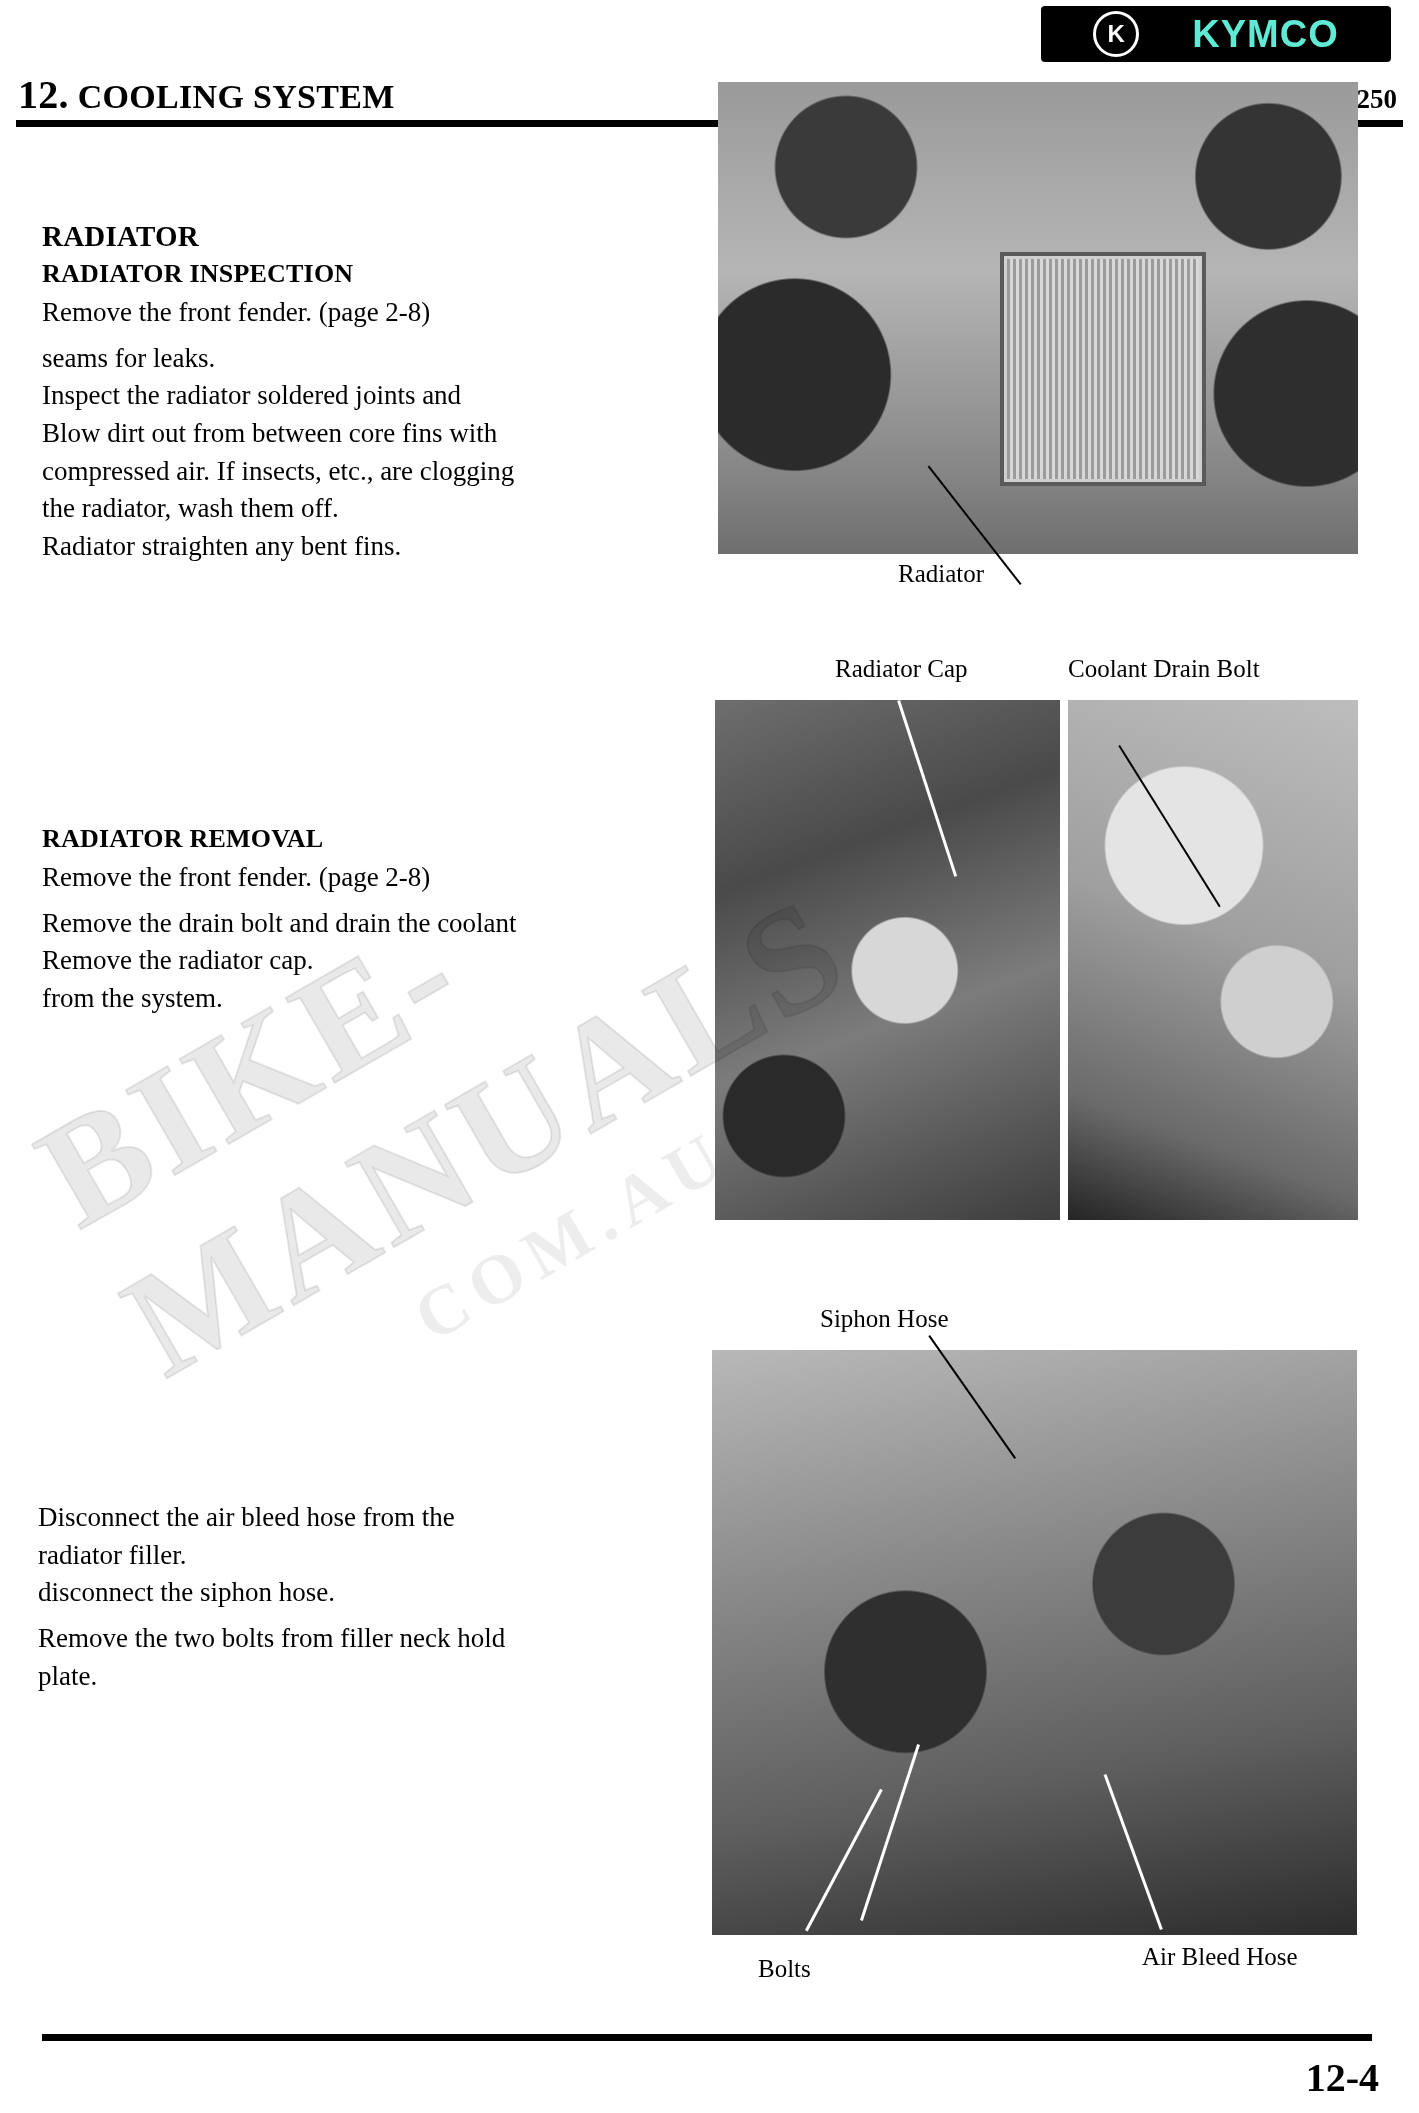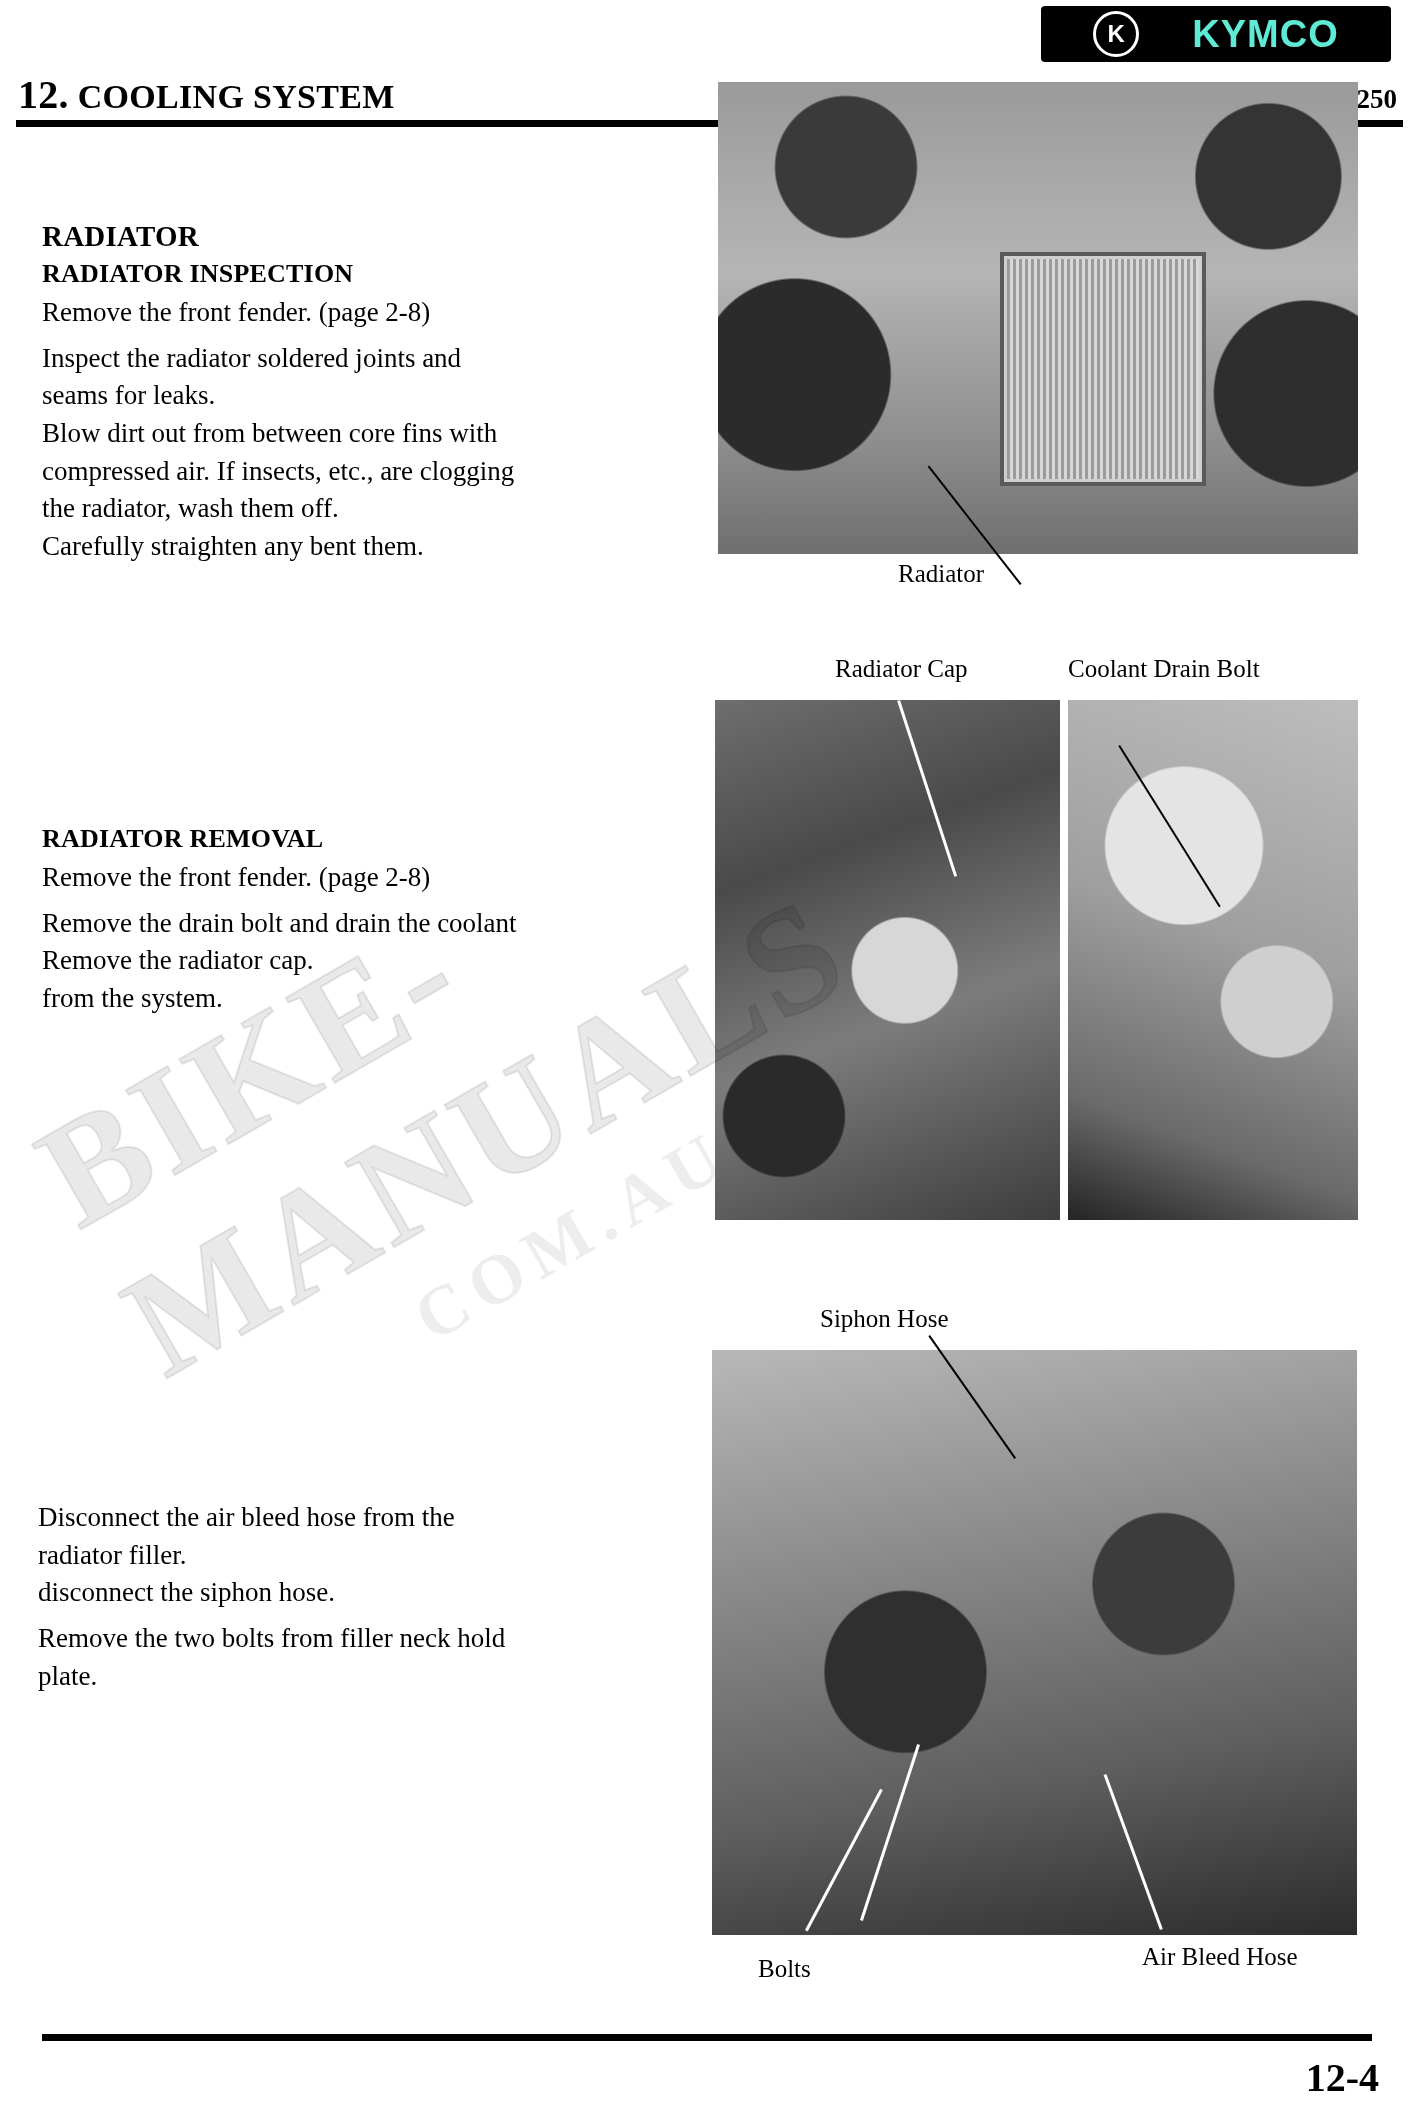--- a/index.html
+++ b/index.html
@@ -268,26 +268,26 @@
     <div class="wm-main">BIKE-MANUALS</div>
     <div class="wm-sub">COM.AU</div>
   </div>
 
   <div class="content">
 
     <div class="block-a">
       <h1 class="sect">RADIATOR</h1>
       <h2 class="sub">RADIATOR INSPECTION</h2>
       <p class="body">Remove the front fender. (page 2-8)</p>
+      <p class="body tight">seams for leaks.</p>
       <p class="body tight">Inspect the radiator soldered joints and</p>
-      <p class="body tight">seams for leaks.</p>
       <p class="body tight">Blow dirt out from between core fins with</p>
       <p class="body tight">compressed air. If insects, etc., are clogging</p>
       <p class="body tight">the radiator, wash them off.</p>
-      <p class="body tight">Carefully straighten any bent them.</p>
+      <p class="body tight">Radiator straighten any bent fins.</p>
     </div>
 
     <div class="block-b">
       <h2 class="sub">RADIATOR REMOVAL</h2>
       <p class="body">Remove the front fender. (page 2-8)</p>
       <p class="body tight">Remove the drain bolt and drain the coolant</p>
       <p class="body tight">Remove the radiator cap.</p>
       <p class="body tight">from the system.</p>
     </div>
 

